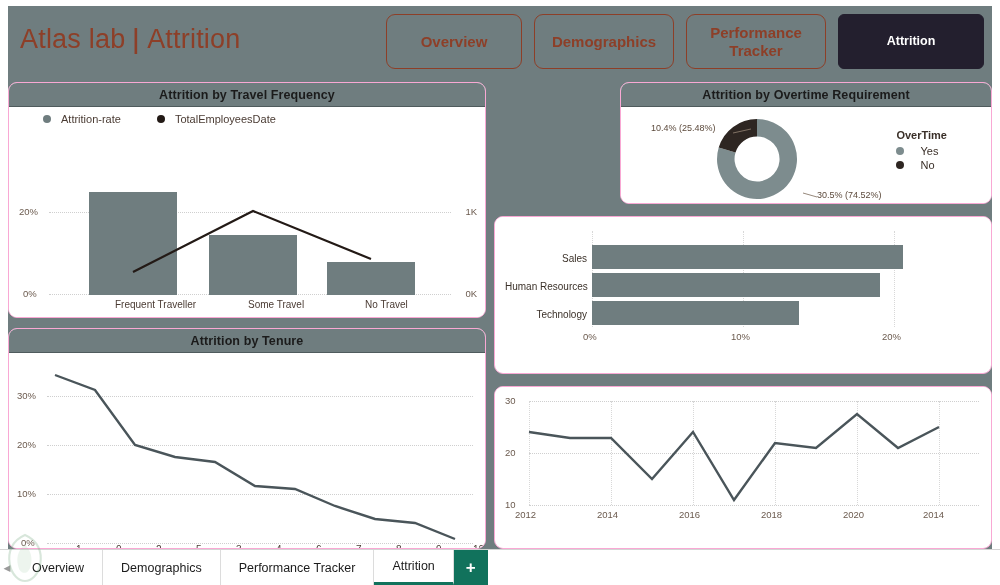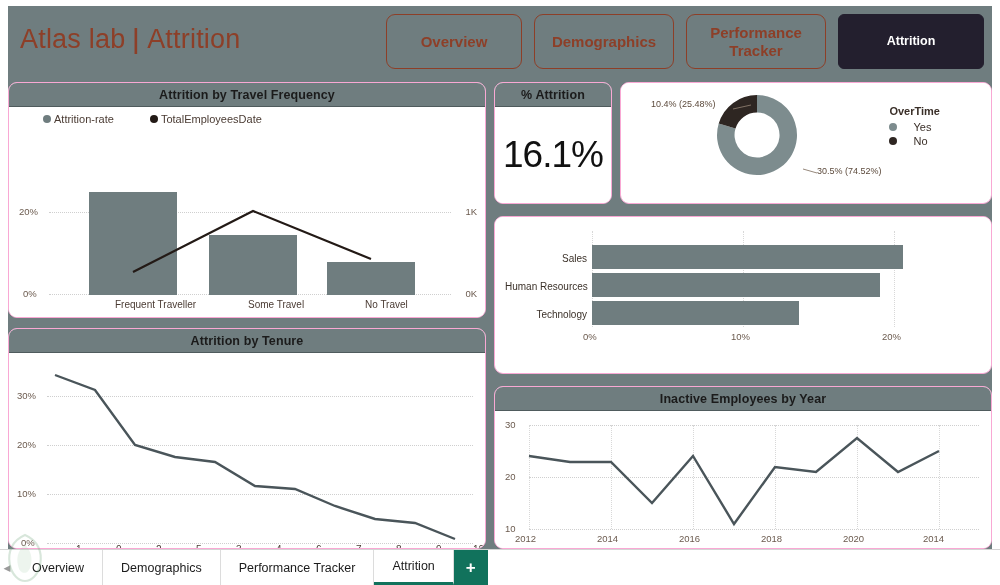--- a/index.html
+++ b/index.html
@@ -82,39 +82,39 @@
   #p-dept   { left: 494px; top: 216px; width: 498px; height: 158px; }
   #p-tenure { left: 8px;   top: 328px; width: 478px; height: 221px; text-align: center; }
   #p-year   { left: 494px; top: 386px; width: 498px; height: 163px; }
 
   
   .legend-row {
     position: absolute; left: 10px; top: 6px;
     display: flex; gap: 12px; align-items: center;
     font-size: 11px; color: #4a3b33;
   }
-  .legend-item { display: flex; align-items: center; gap: 3px; white-space: nowrap; padding-left: 24px; }
+  .legend-item { display: flex; align-items: center; gap: 10px; white-space: nowrap; padding-left: 24px; }
   .dot { width: 8px; height: 8px; border-radius: 50%; display: inline-block; }
   .axis-lbl { position: absolute; font-size: 9.5px; color: #6b5a4e; white-space: nowrap; }
   .cat-lbl  { position: absolute; font-size: 10px; color: #4a3b33; white-space: nowrap; padding-left: 24px; }
   .gridline { position: absolute; height: 0; border-top: 1px dotted #cfcfcf; }
   .vgridline { position: absolute; width: 0; border-left: 1px dotted #d8d8d8; }
   .bar { position: absolute; background: #6f7d7f; }
 
   
   .kpi-value {
     position: absolute; left: 0; right: 0; top: 50%;
     transform: translateY(-50%);
     text-align: center; font-size: 37px; color: #111; letter-spacing: -1px;
   }
 
   
   .donut-wrap { position: absolute; left: 88px; top: 6px; width: 96px; height: 92px; }
   .donut-legend {
-    position: absolute; right: 51px; top: 22px;
+    position: absolute; right: 44px; top: 22px;
     font-size: 11px; color: #3a2f28;
   }
   .donut-legend .ltitle { font-weight: 700; margin-bottom: 4px; font-size: 11px; }
   .donut-legend .lrow { display: flex; align-items: center; gap: 16px; margin-top: 2px; }
   .callout { position: absolute; font-size: 9px; color: #5c4a3c; white-space: nowrap; }
 
   
   .hbar-lbl { position: absolute; font-size: 10px; color: #3b3129; text-align: right; white-space: nowrap; }
 
   
@@ -195,28 +195,23 @@
         <svg style="position:absolute; left:0; top:0;" width="476" height="212">
           <polyline points="124,165 244,104 362,152" fill="none" stroke="#231a16" stroke-width="2.2"></polyline>
         </svg>
 
         <div class="cat-lbl" style="left:82px; top:192px;">Frequent Traveller</div>
         <div class="cat-lbl" style="left:215px; top:192px;">Some Travel</div>
         <div class="cat-lbl" style="left:332px; top:192px;">No Travel</div>
       </div>
     </div>
 
-    <div class="panel" id="p-kpi">
-      <div class="panel-title">% Attrition</div>
-      <div class="panel-body">
-        <div class="kpi-value">16.1%</div>
-      </div>
-    </div>
 
     <div class="panel" id="p-donut">
+      <div class="panel-title">Attrition by Overtime Requirement</div>
       <div class="panel-body">
 
         <div class="donut-wrap">
           <svg width="96" height="92" viewBox="0 0 96 92">
 
             <g transform="translate(48,46)">
               <path fill="#7d8c8e" d="M 0,-40 A 40,40 0 1 1 -38.3,-11.5 L -21.5,-6.5 A 22.5,22.5 0 1 0 0,-22.5 Z"></path>
               <path fill="#2e2622" d="M -38.3,-11.5 A 40,40 0 0 1 0,-40 L 0,-22.5 A 22.5,22.5 0 0 0 -21.5,-6.5 Z"></path>
             </g>
           </svg>
@@ -291,21 +286,20 @@
         <div class="cat-lbl" style="left:243px; top:191px;">4</div>
         <div class="cat-lbl" style="left:283px; top:191px;">6</div>
         <div class="cat-lbl" style="left:323px; top:191px;">7</div>
         <div class="cat-lbl" style="left:363px; top:191px;">8</div>
         <div class="cat-lbl" style="left:403px; top:191px;">9</div>
         <div class="cat-lbl" style="left:440px; top:191px;">10</div>
       </div>
     </div>
 
     <div class="panel" id="p-year">
-      <div class="panel-title">Inactive Employees by Year</div>
       <div class="panel-body">
 
         <div class="gridline" style="left:34px; right:12px; top:14px;"></div>
         <div class="gridline" style="left:34px; right:12px; top:66px;"></div>
         <div class="gridline" style="left:34px; right:12px; top:118px;"></div>
 
         <div class="vgridline" style="left:34px;  top:14px; height:104px;"></div>
         <div class="vgridline" style="left:116px; top:14px; height:104px;"></div>
         <div class="vgridline" style="left:198px; top:14px; height:104px;"></div>
         <div class="vgridline" style="left:280px; top:14px; height:104px;"></div>

